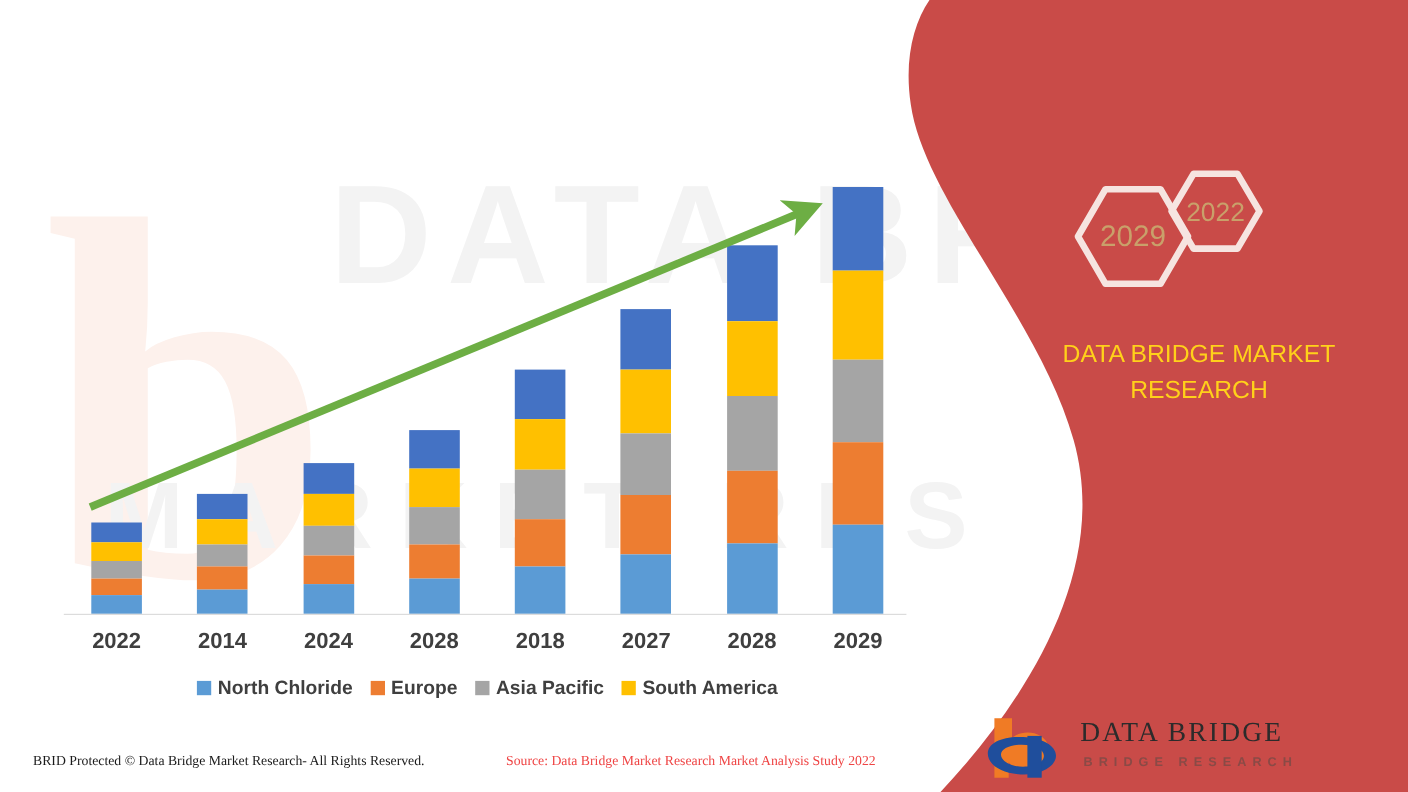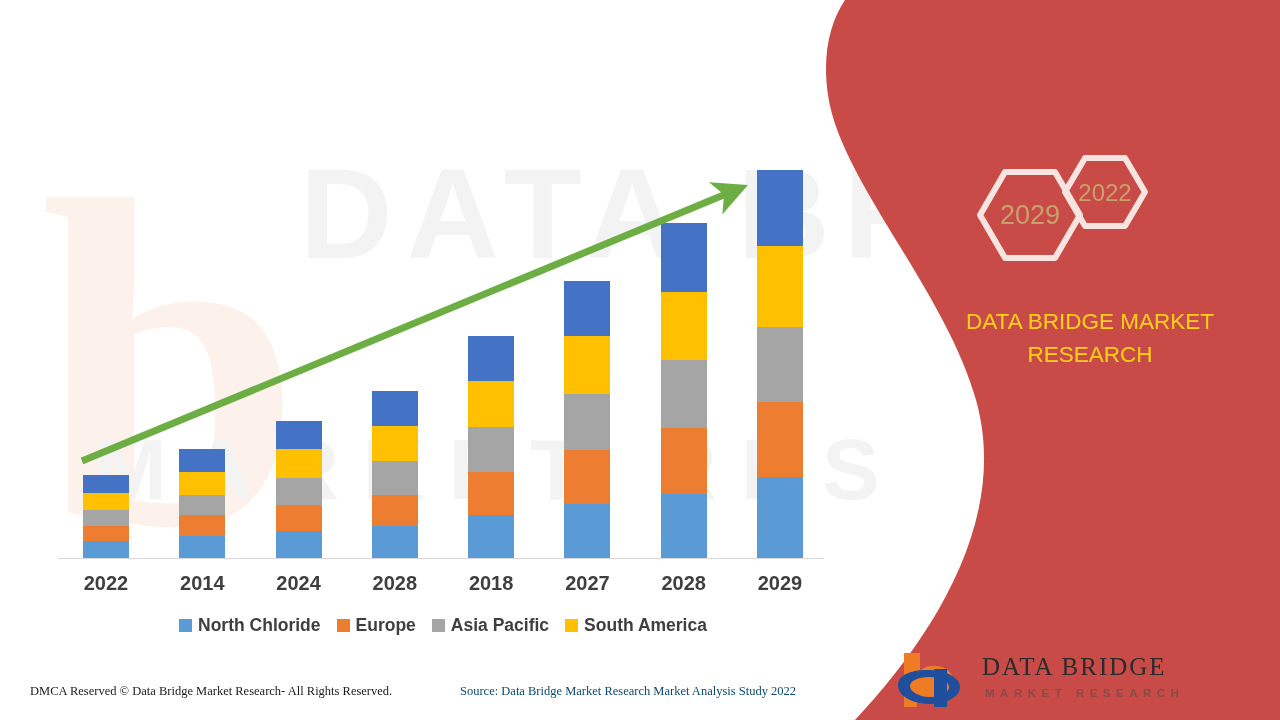--- a/index.html
+++ b/index.html
@@ -76,21 +76,21 @@
 
   
   .footer-left{
     position:absolute;z-index:5;left:30px;top:684px;
     font-family:"Liberation Serif", serif;
     font-size:12.5px;color:#1a1a1a;white-space:nowrap;
   }
   .footer-right{
     position:absolute;z-index:5;left:460px;top:684px;
     font-family:"Liberation Serif", serif;
-    font-size:12.5px;color:#0c4a6e;white-space:nowrap;
+    font-size:12.5px;color:#ef4444;white-space:nowrap;
   }
 
   
   .panel-svg{position:absolute;z-index:6;left:810px;top:0;width:470px;height:720px;}
   .panel-content{position:absolute;z-index:7;left:810px;top:0;width:470px;height:720px;}
 
   .panel-title{
     position:absolute;right:12px;top:8px;width:370px;
     text-align:right;color:#fdf3f1;
     font-size:22px;line-height:37px;font-weight:400;
@@ -234,21 +234,21 @@
       <div class="legend-item">
         <span class="legend-swatch" style="background: rgb(165, 165, 165);"></span>
         <span class="legend-label">Asia Pacific</span>
       </div>
       <div class="legend-item">
         <span class="legend-swatch" style="background: rgb(255, 192, 0);"></span>
         <span class="legend-label">South America</span>
       </div>
     </div>
 
-  <div class="footer-left">DMCA Reserved © Data Bridge Market Research- All Rights Reserved.</div>
+  <div class="footer-left">BRID Protected © Data Bridge Market Research- All Rights Reserved.</div>
   <div class="footer-right">Source: Data Bridge Market Research Market Analysis Study 2022</div>
 
   <svg class="panel-svg" viewBox="0 0 470 720" preserveAspectRatio="none">
     <path id="panelPath" d="M 35 0 L 470 0 L 470 720 L 45 720 C 120 640 200 520 166 400 C 135 290 30 180 18 95 C 12 55 20 22 35 0 Z" fill="#C94B48"></path>
   </svg>
 
   <div class="panel-content">
 
     <div class="hexwrap">
       <svg width="230" height="150" viewBox="0 0 230 150">
@@ -265,17 +265,17 @@
     </div>
 
     <div class="logo">
       <svg class="logo-mark" viewBox="0 0 88 72">
         <path d="M14 8 L30 8 L30 26 C36 20 48 19 56 24 C66 30 67 45 58 52 C49 59 33 57 27 48 L27 62 L14 62 Z" fill="#F07B25"></path>
         <path d="M8 40 C8 30 22 24 40 25 C58 26 70 33 70 42 C70 52 55 60 38 59 C20 58 8 50 8 40 Z
                  M20 41 C20 47 29 52 40 52 C51 52 59 48 59 42 C59 36 50 32 39 32 C28 32 20 36 20 41 Z" fill="#1F4E9C"></path>
         <rect x="44" y="24" width="13" height="38" fill="#1F4E9C"></rect>
       </svg>
       <div class="logo-word">DATA BRIDGE</div>
-      <div class="logo-sub">MARKET RESEARCH</div>
+      <div class="logo-sub">BRIDGE RESEARCH</div>
     </div>
   </div>
 
 </div>
 
 </body></html>

